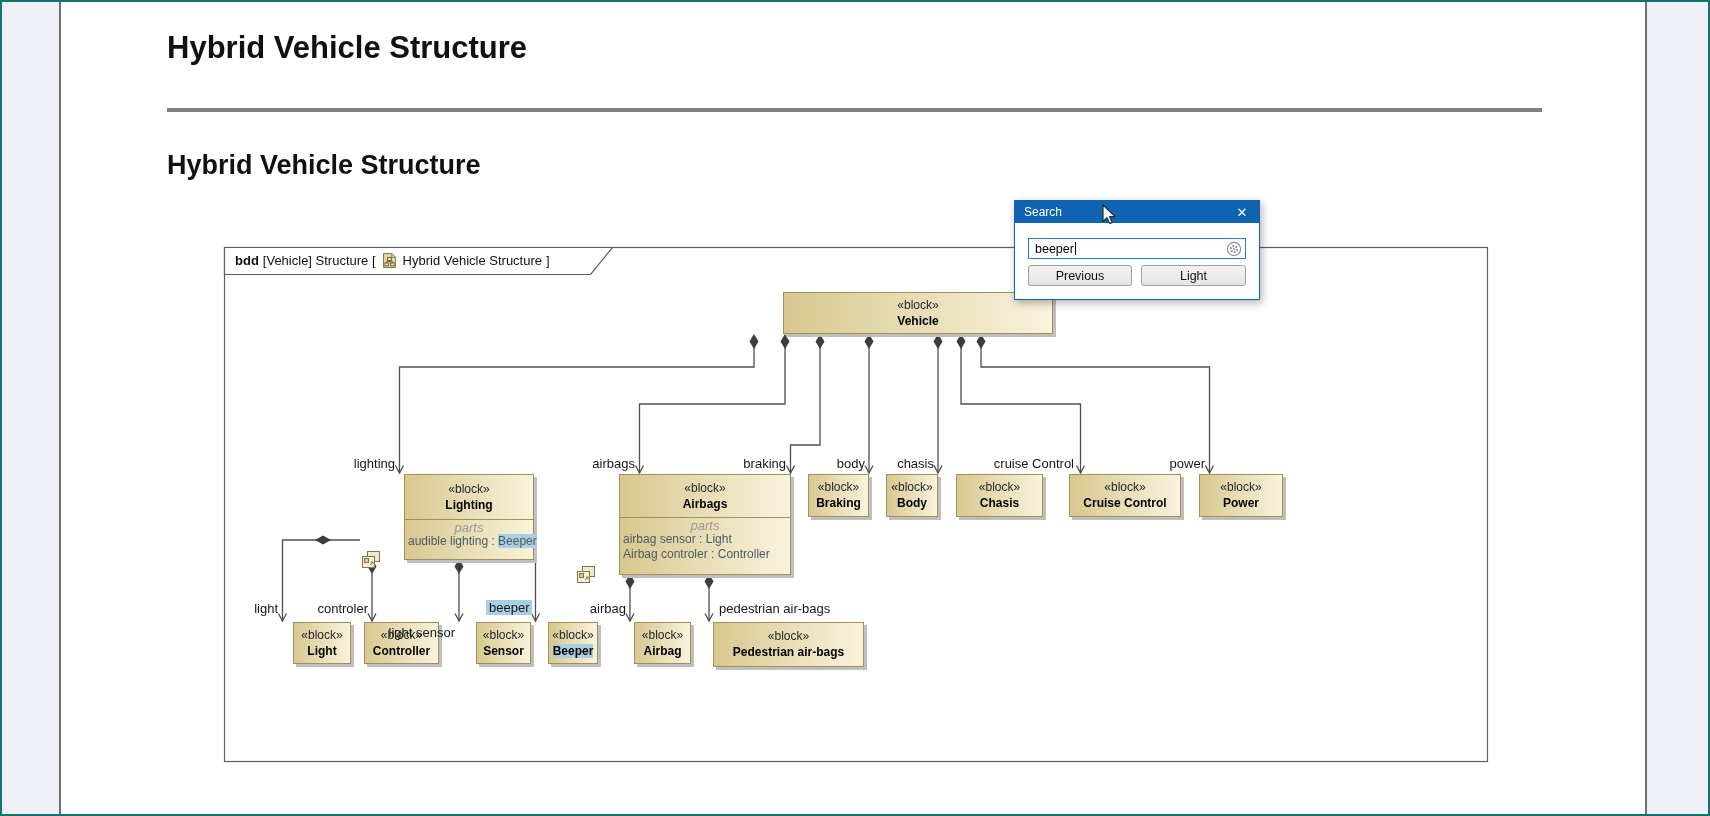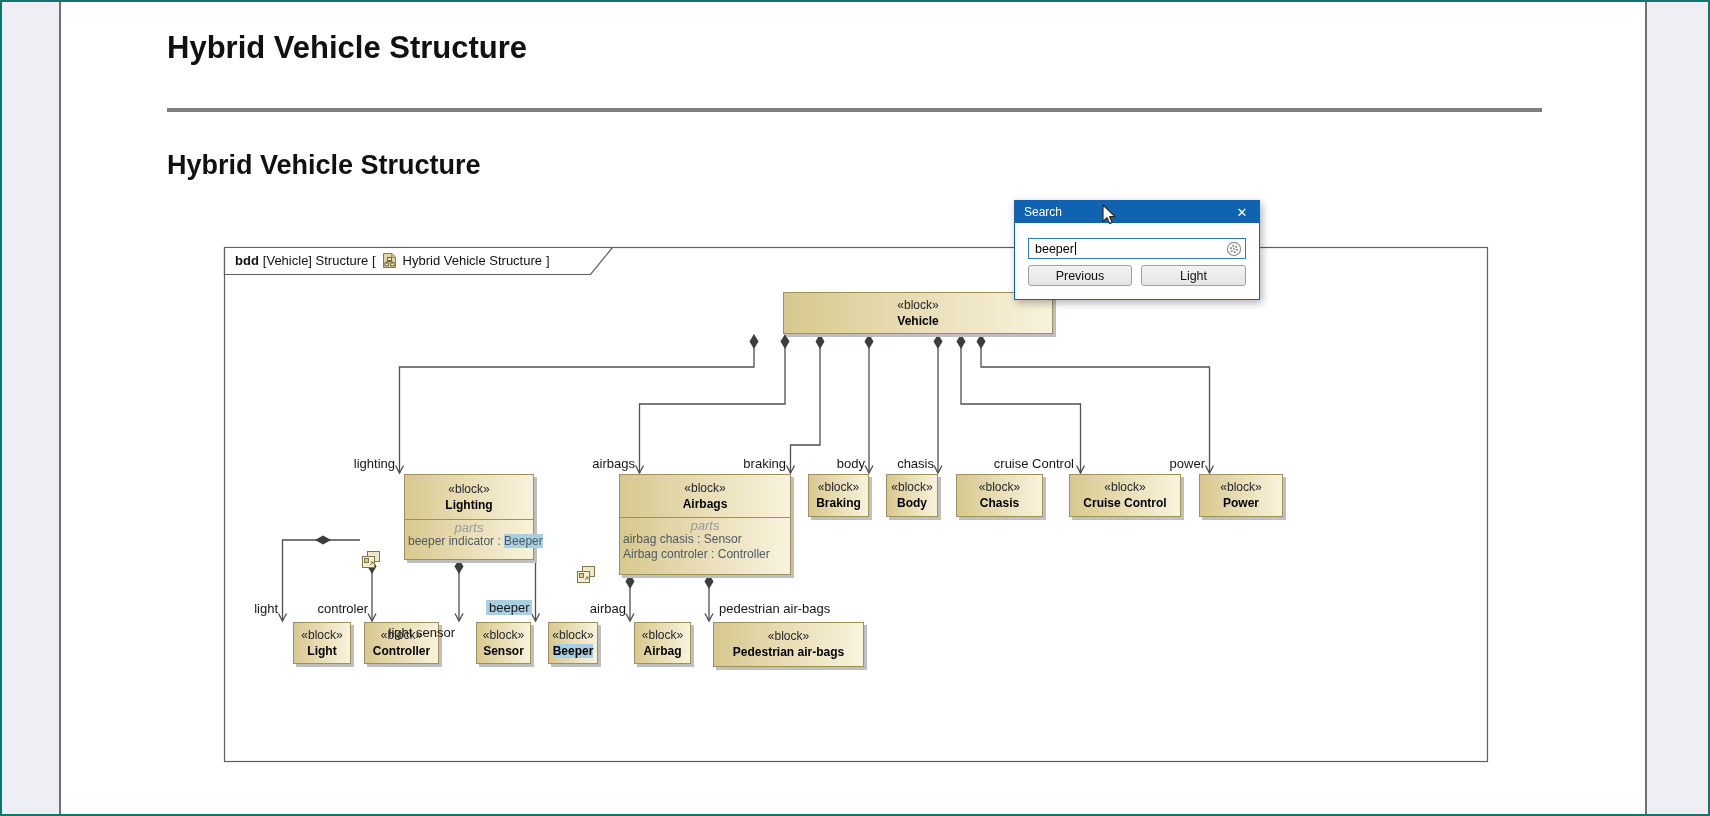--- a/index.html
+++ b/index.html
@@ -179,32 +179,32 @@
     </div>
   </div>
 
   <div class="block b-lighting">
     <div class="bhead">
       <div class="stereo">«block»</div>
       <div class="bname">Lighting</div>
     </div>
     <div class="compartment">
       <div class="parts-label">parts</div>
-      <div class="part-line"><span>beeper indicator : </span><span class="hl">Beeper</span></div>
+      <div class="part-line"><span>audible lighting : </span><span class="hl">Beeper</span></div>
     </div>
   </div>
 
   <div class="block b-airbags">
     <div class="bhead">
       <div class="stereo">«block»</div>
       <div class="bname">Airbags</div>
     </div>
     <div class="compartment">
       <div class="parts-label">parts</div>
-      <div class="part-line">airbag chasis : Sensor</div>
+      <div class="part-line">airbag sensor : Light</div>
       <div class="part-line">Airbag controler : Controller</div>
     </div>
   </div>
 
   <div class="block b-braking">
     <div class="bhead">
       <div class="stereo">«block»</div>
       <div class="bname">Braking</div>
     </div>
   </div>

